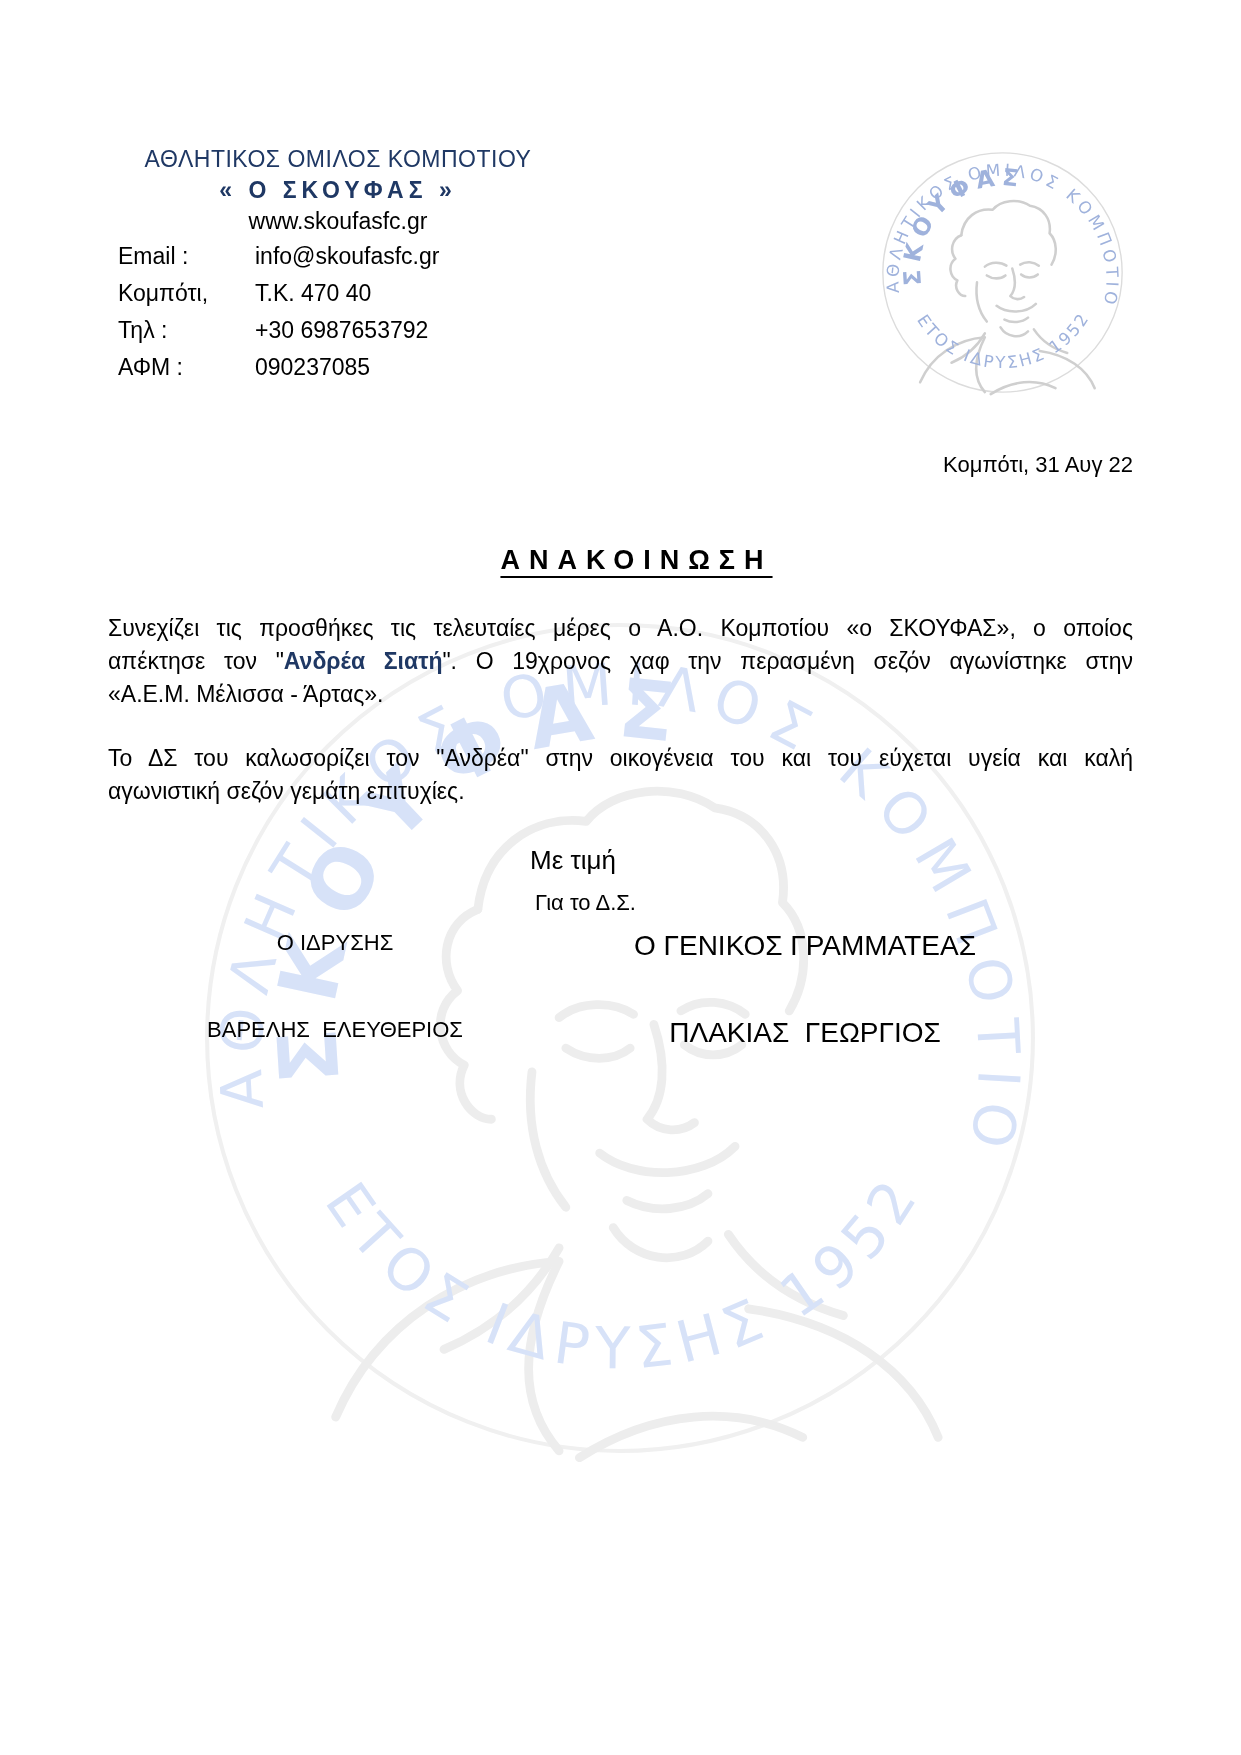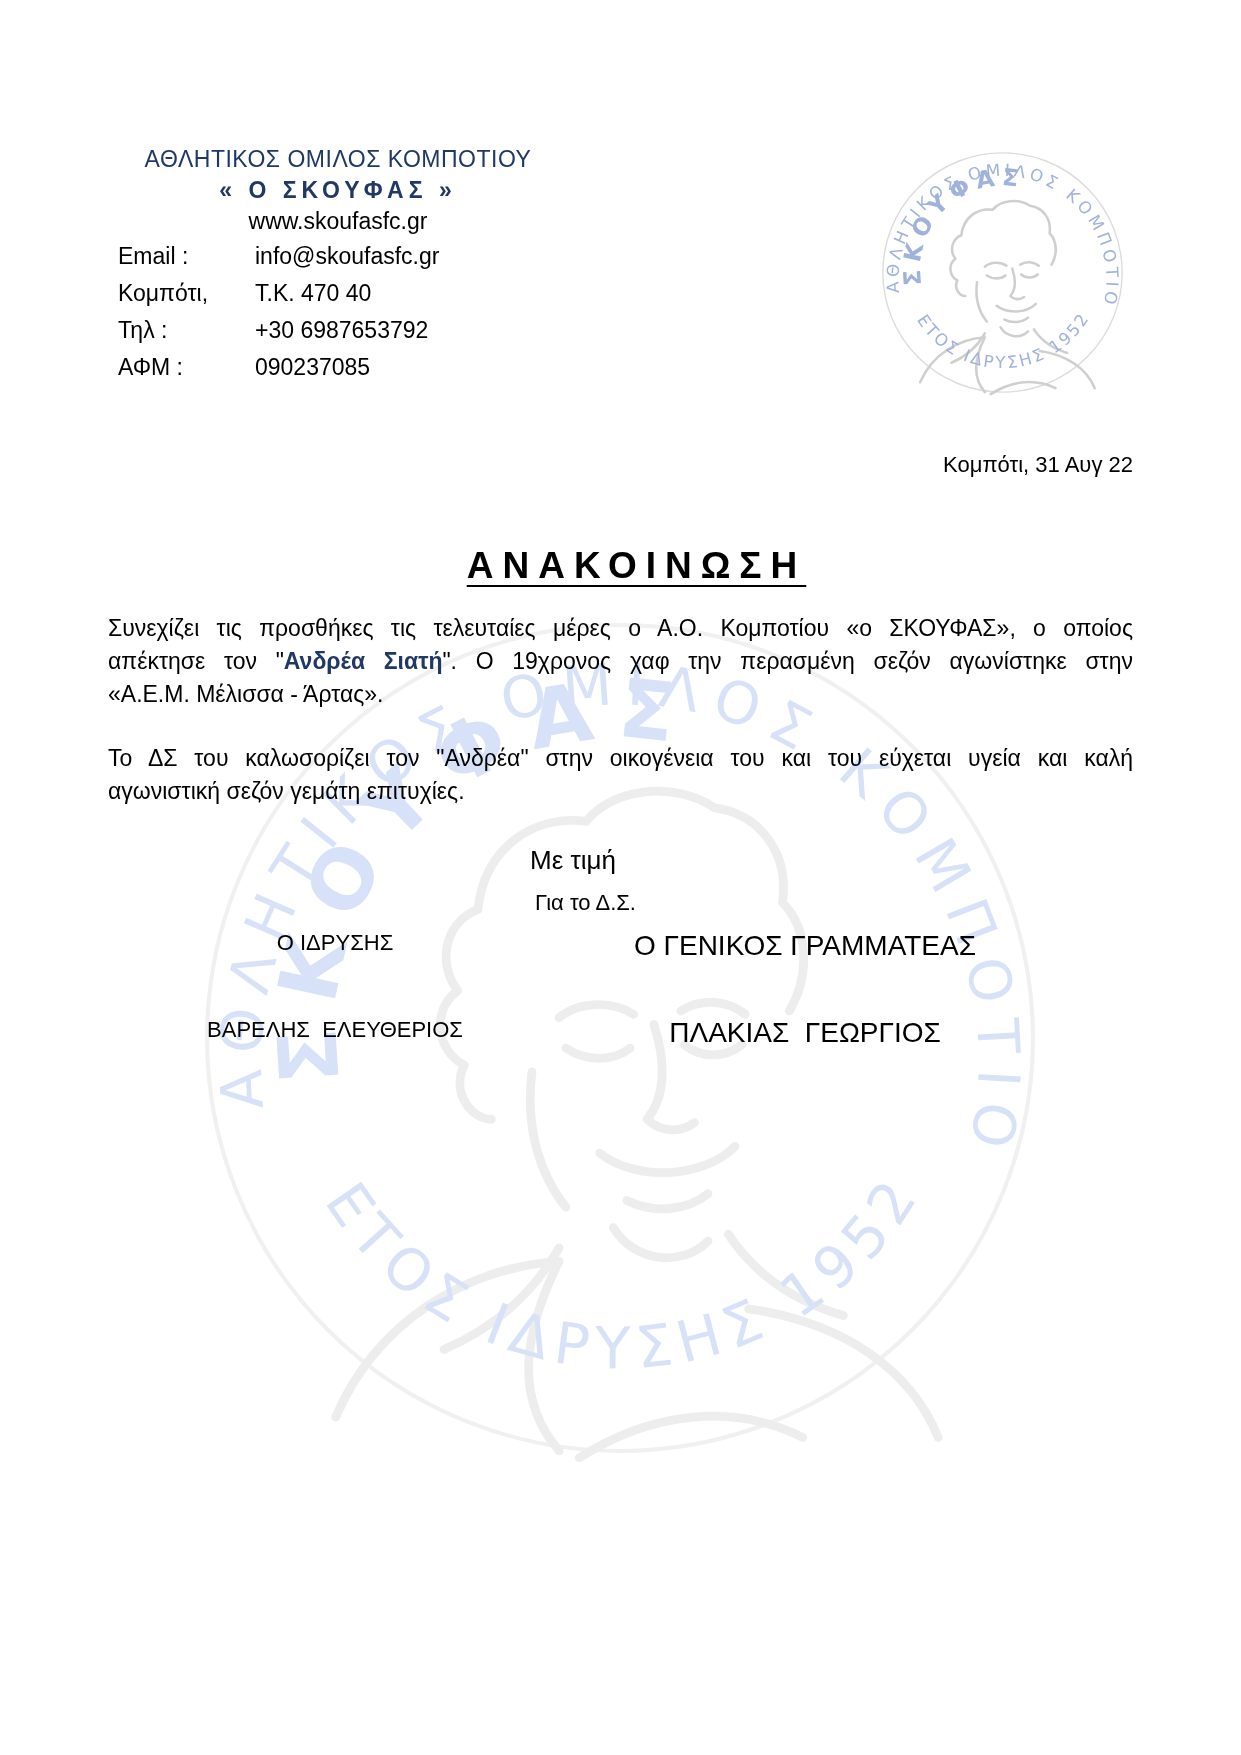--- a/index.html
+++ b/index.html
@@ -35,21 +35,21 @@
   .arc-inner{font-size:24px;letter-spacing:6px;font-weight:bold;}
   .arc-bottom{font-size:17px;letter-spacing:2.5px;}
   .watermark-box .logo-circle{stroke:#f0f0f0;stroke-width:1.2;}
   .watermark-box .sketch path{stroke:#ededed;}
   .watermark-box .arc-text{fill:#d7e2f8;}
 
   
   .date-line{top:452px;right:108px;font-size:22px;}
   .doc-title{left:108px;top:545px;width:1025px;text-align:center;}
   .doc-title span{
-    font-size:37px;font-weight:bold;letter-spacing:9px;
+    font-size:27px;font-weight:bold;letter-spacing:9px;
     text-decoration:underline;text-decoration-thickness:2px;text-underline-offset:7px;margin-left:32px;
   }
 
   
   .body-block{left:108px;width:1025px;font-size:23px;}
   .p1{top:612px;}
   .p2{top:742px;}
   .bline{line-height:33px;text-align:justify;text-align-last:justify;}
   .bline.last{text-align:left;text-align-last:left;}
   .hl{color:#1f3864;font-weight:bold;}

